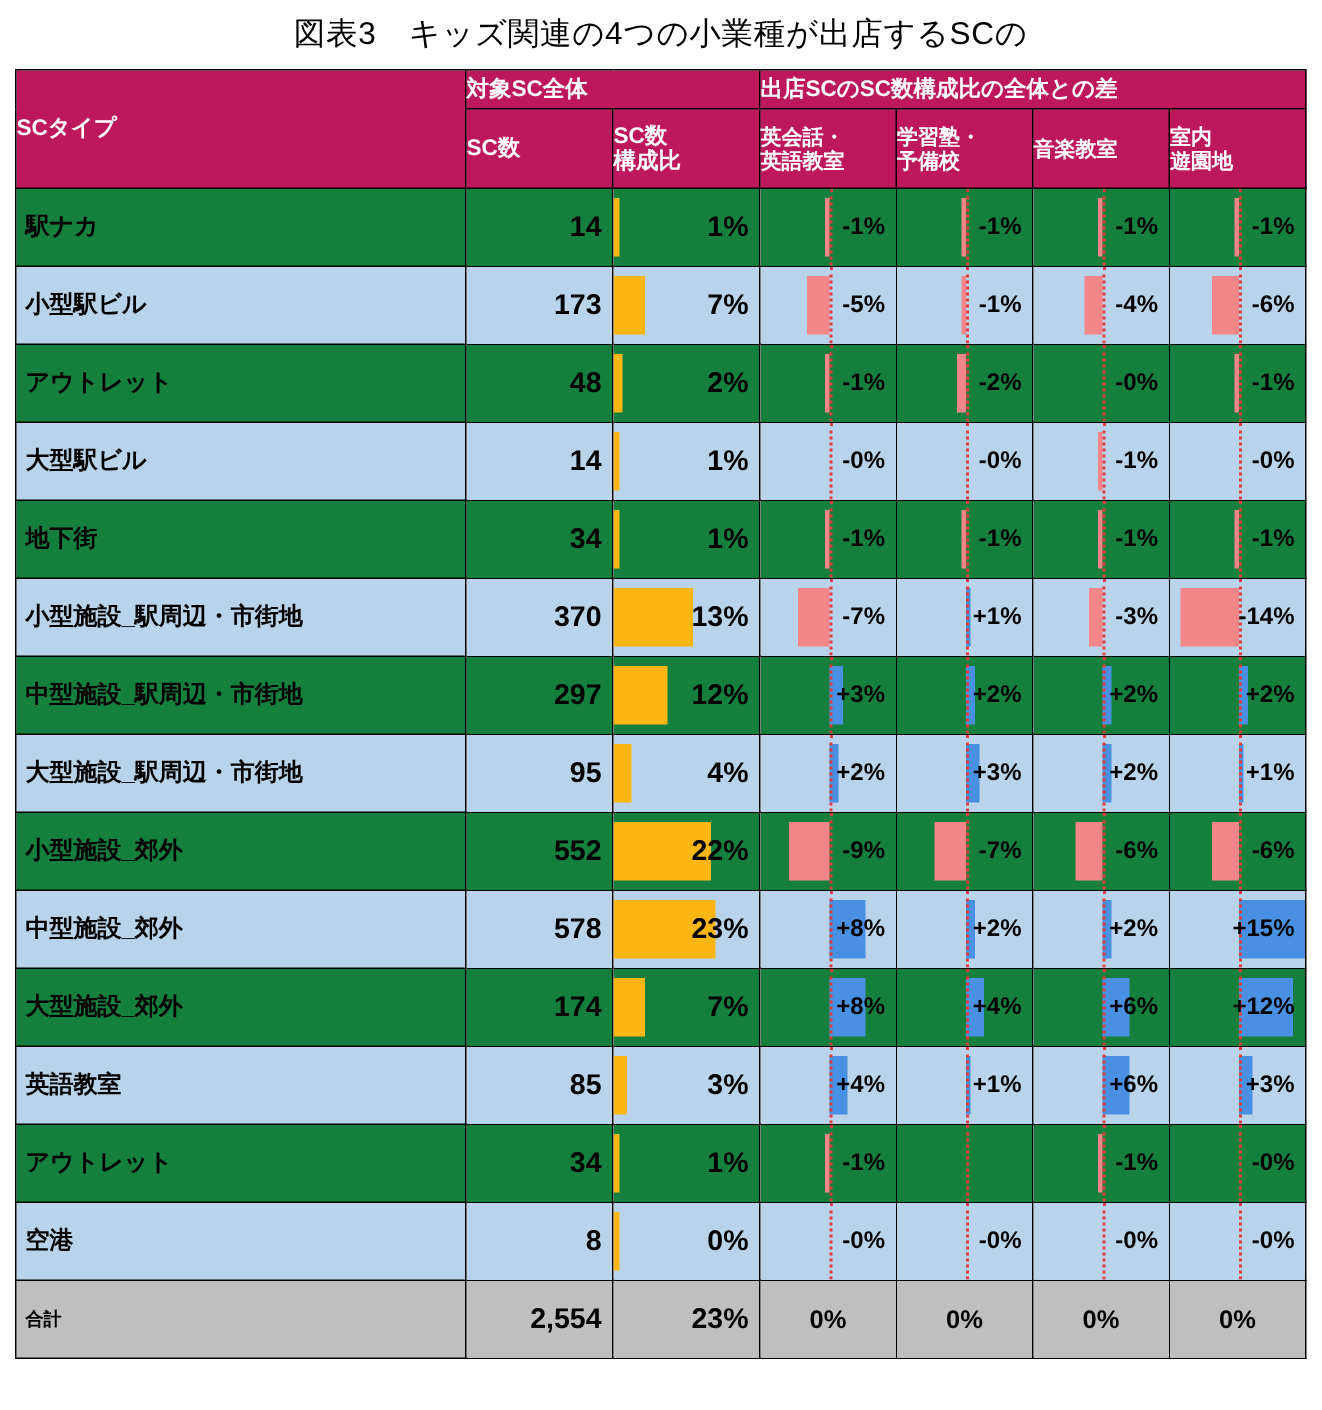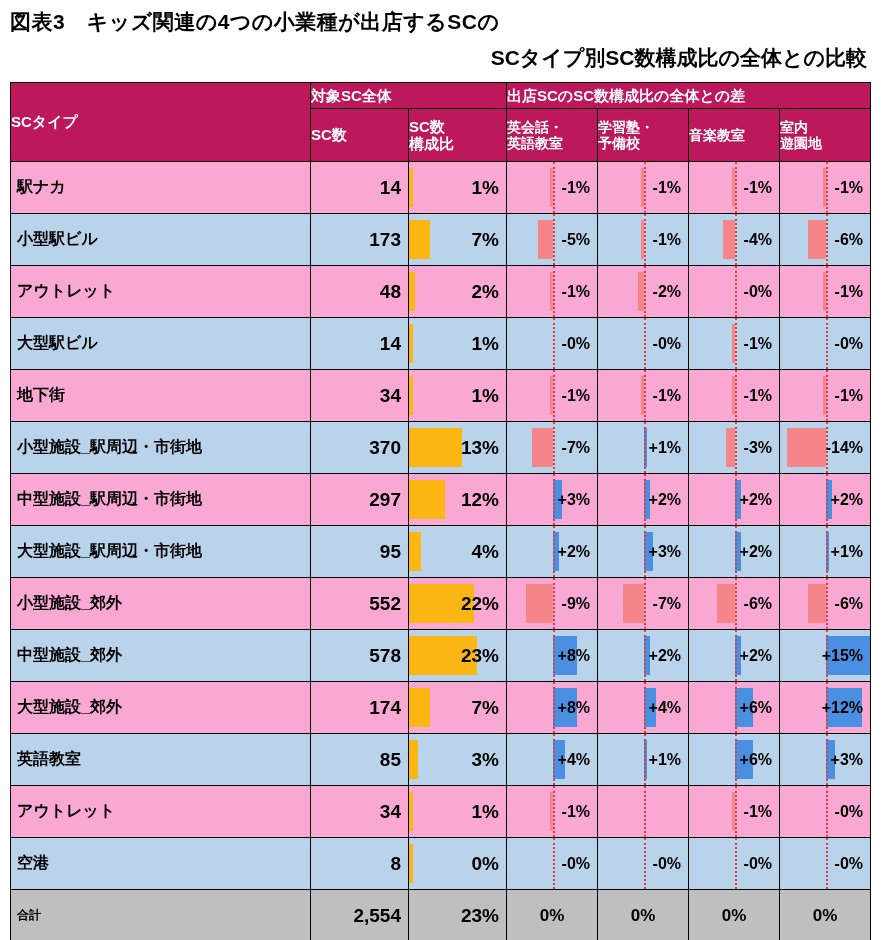--- a/index.html
+++ b/index.html
@@ -7,21 +7,21 @@
     width:881px;height:940px;
     background:#ffffff;
     font-family:"Liberation Sans","DejaVu Sans",sans-serif;
     color:#000;
     overflow:hidden;
   }
   .wrap{width:881px;height:940px;position:relative;}
 
   
   .title-block{padding:8px 10px 4px 10px;}
-  .title-line1{font-size:21px;font-weight:bold;letter-spacing:.5px;}
+  .title-line1{font-size:21px;font-weight:normal;letter-spacing:.5px;text-align:center;}
   .title-line2{font-size:21px;font-weight:bold;text-align:right;margin-top:8px;padding-right:4px;}
 
   
   table{
     border-collapse:collapse;
     width:861px;
     margin:6px 10px 0 10px;
     table-layout:fixed;
   }
   td,th{padding:0;margin:0;border:1px solid #000;}
@@ -45,21 +45,21 @@
     position:relative;
   }
   .pct{
     font-weight:bold;font-size:19px;text-align:right;padding-right:7px;
     position:relative;
   }
   .diff{
     font-weight:bold;font-size:16px;text-align:right;padding-right:7px;
     position:relative;
   }
-  .band-a{background:#f9a8d4;}
+  .band-a{background:#15803d;}
   .band-b{background:#b9d4ea;}
   .totalrow td{background:#bfbfbf;font-weight:bold;}
   .totalrow .rowlabel{font-size:12px;}
   .totalrow .num,.totalrow .pct{font-size:19px;}
   .totalrow .diff{font-size:17px;text-align:center;padding-right:0;}
 
   
   .barcell{position:relative;overflow:hidden;}
   .bar{
     position:absolute;top:6px;bottom:6px;
@@ -79,21 +79,20 @@
   .col-scpct{width:98px;}
   .col-d{width:91px;}
 </style>
 </head>
 <body>
 
 <div class="wrap">
 
   <div class="title-block">
     <div class="title-line1">図表3　キッズ関連の4つの小業種が出店するSCの</div>
-    <div class="title-line2">SCタイプ別SC数構成比の全体との比較</div>
   </div>
 
   <table>
     <colgroup>
       <col class="col-type">
         <col class="col-scnum">
         <col class="col-scpct">
       <col class="col-d">
         <col class="col-d">
         <col class="col-d">

